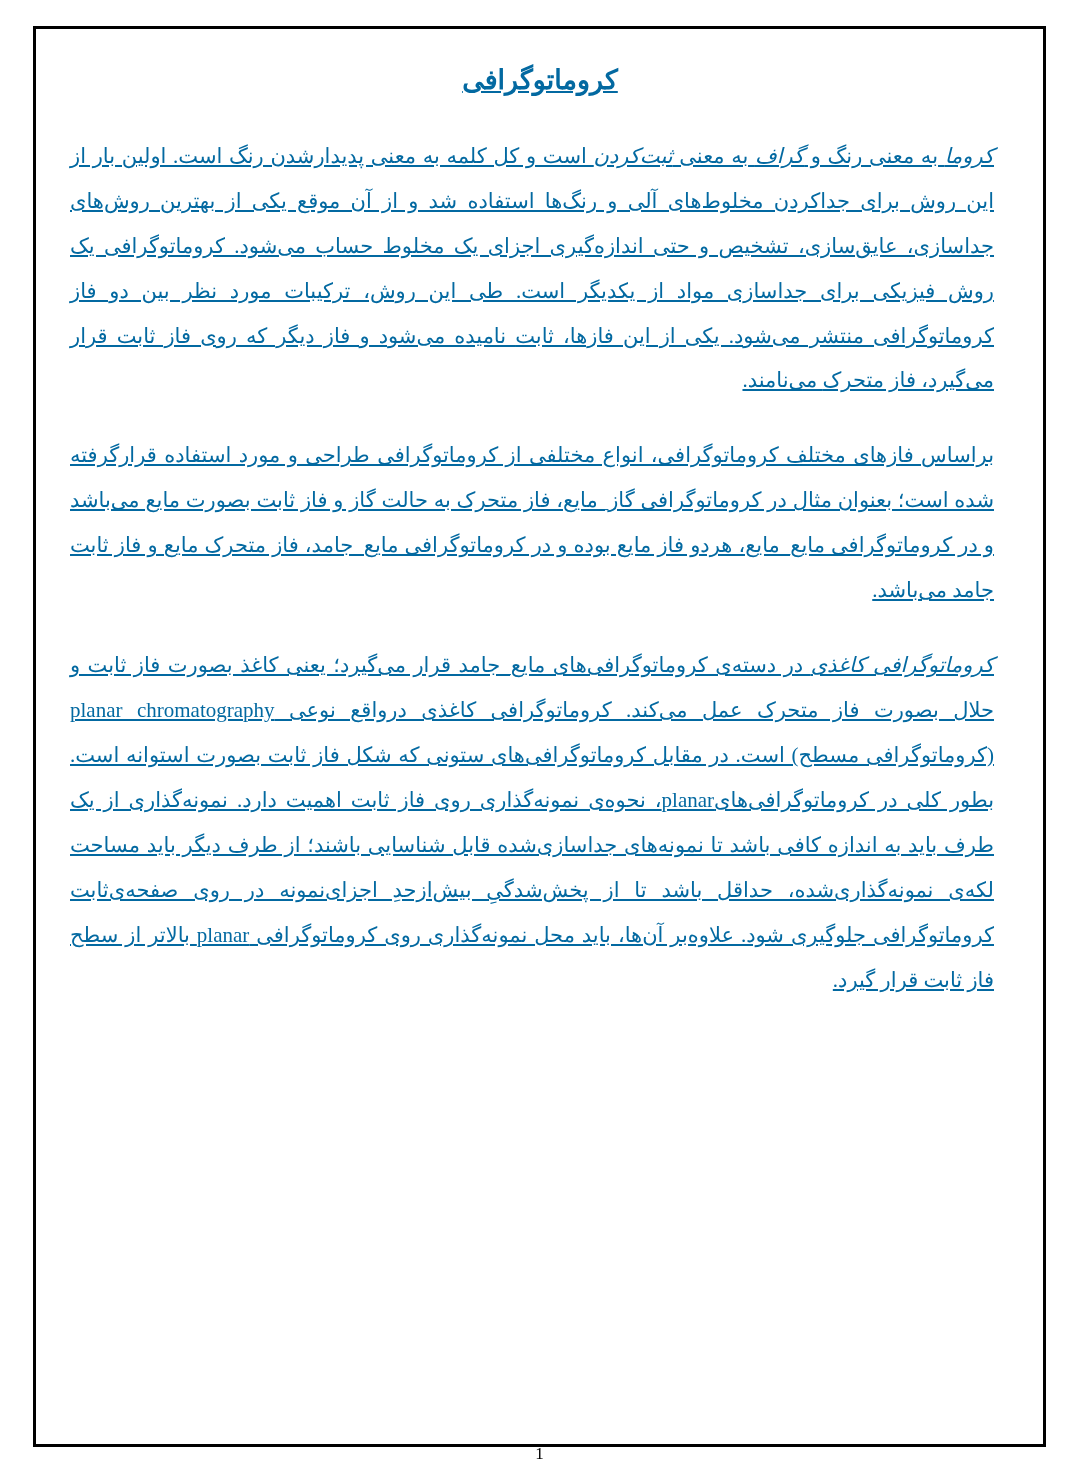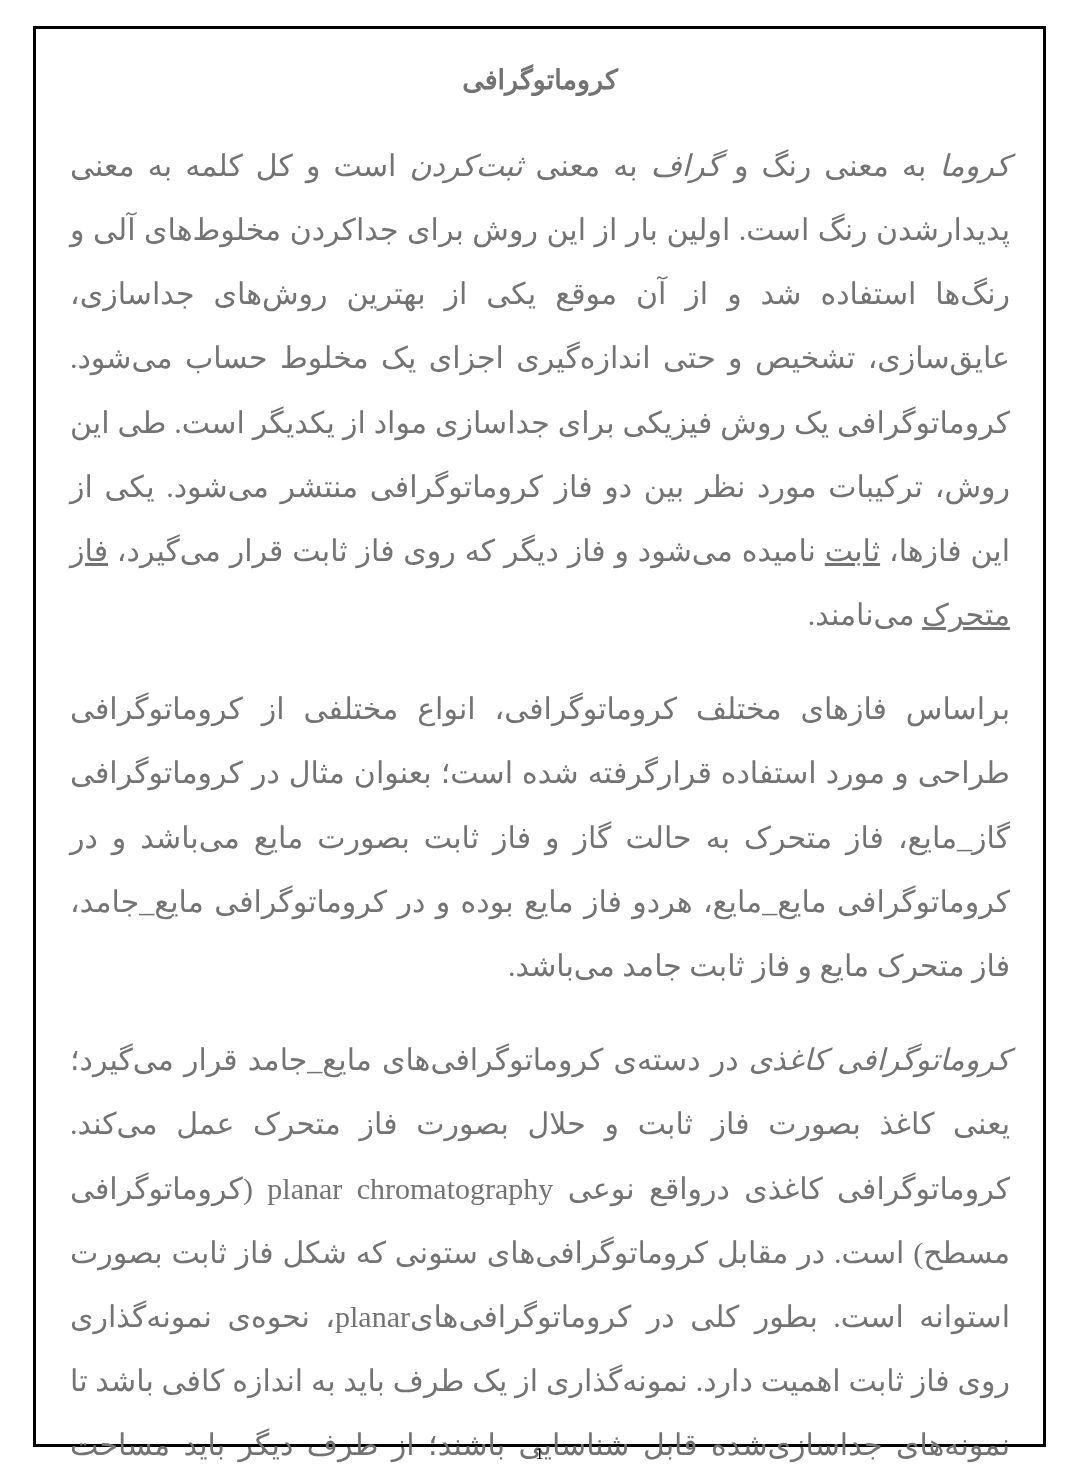--- a/index.html
+++ b/index.html
@@ -27,34 +27,35 @@
   }
   .content {
     position: absolute;
     left: 70px;
     top: 52px;
     width: 940px;
     height: 1360px;
     box-sizing: border-box;
     direction: rtl;
     text-align: justify;
-    color: #737373;
+    color: #0369a1;
+    text-decoration: underline;
   }
   .doc-title {
     font-family: "Liberation Sans", sans-serif;
     font-weight: bold;
     font-size: 27px;
     text-align: center;
     margin: 10px 0 0 0;
     line-height: 1.4;
   }
   p.para {
-    font-size: 30px;
+    font-size: 21px;
     line-height: 2.14;
-    margin: 30px 0 0 0;
+    margin: 30px 16px 0 0;
     text-align: justify;
     text-justify: inter-word;
   }
   p.para.first {
     margin-top: 34px;
   }
   .italic {
     font-style: italic;
   }
   .underline {

